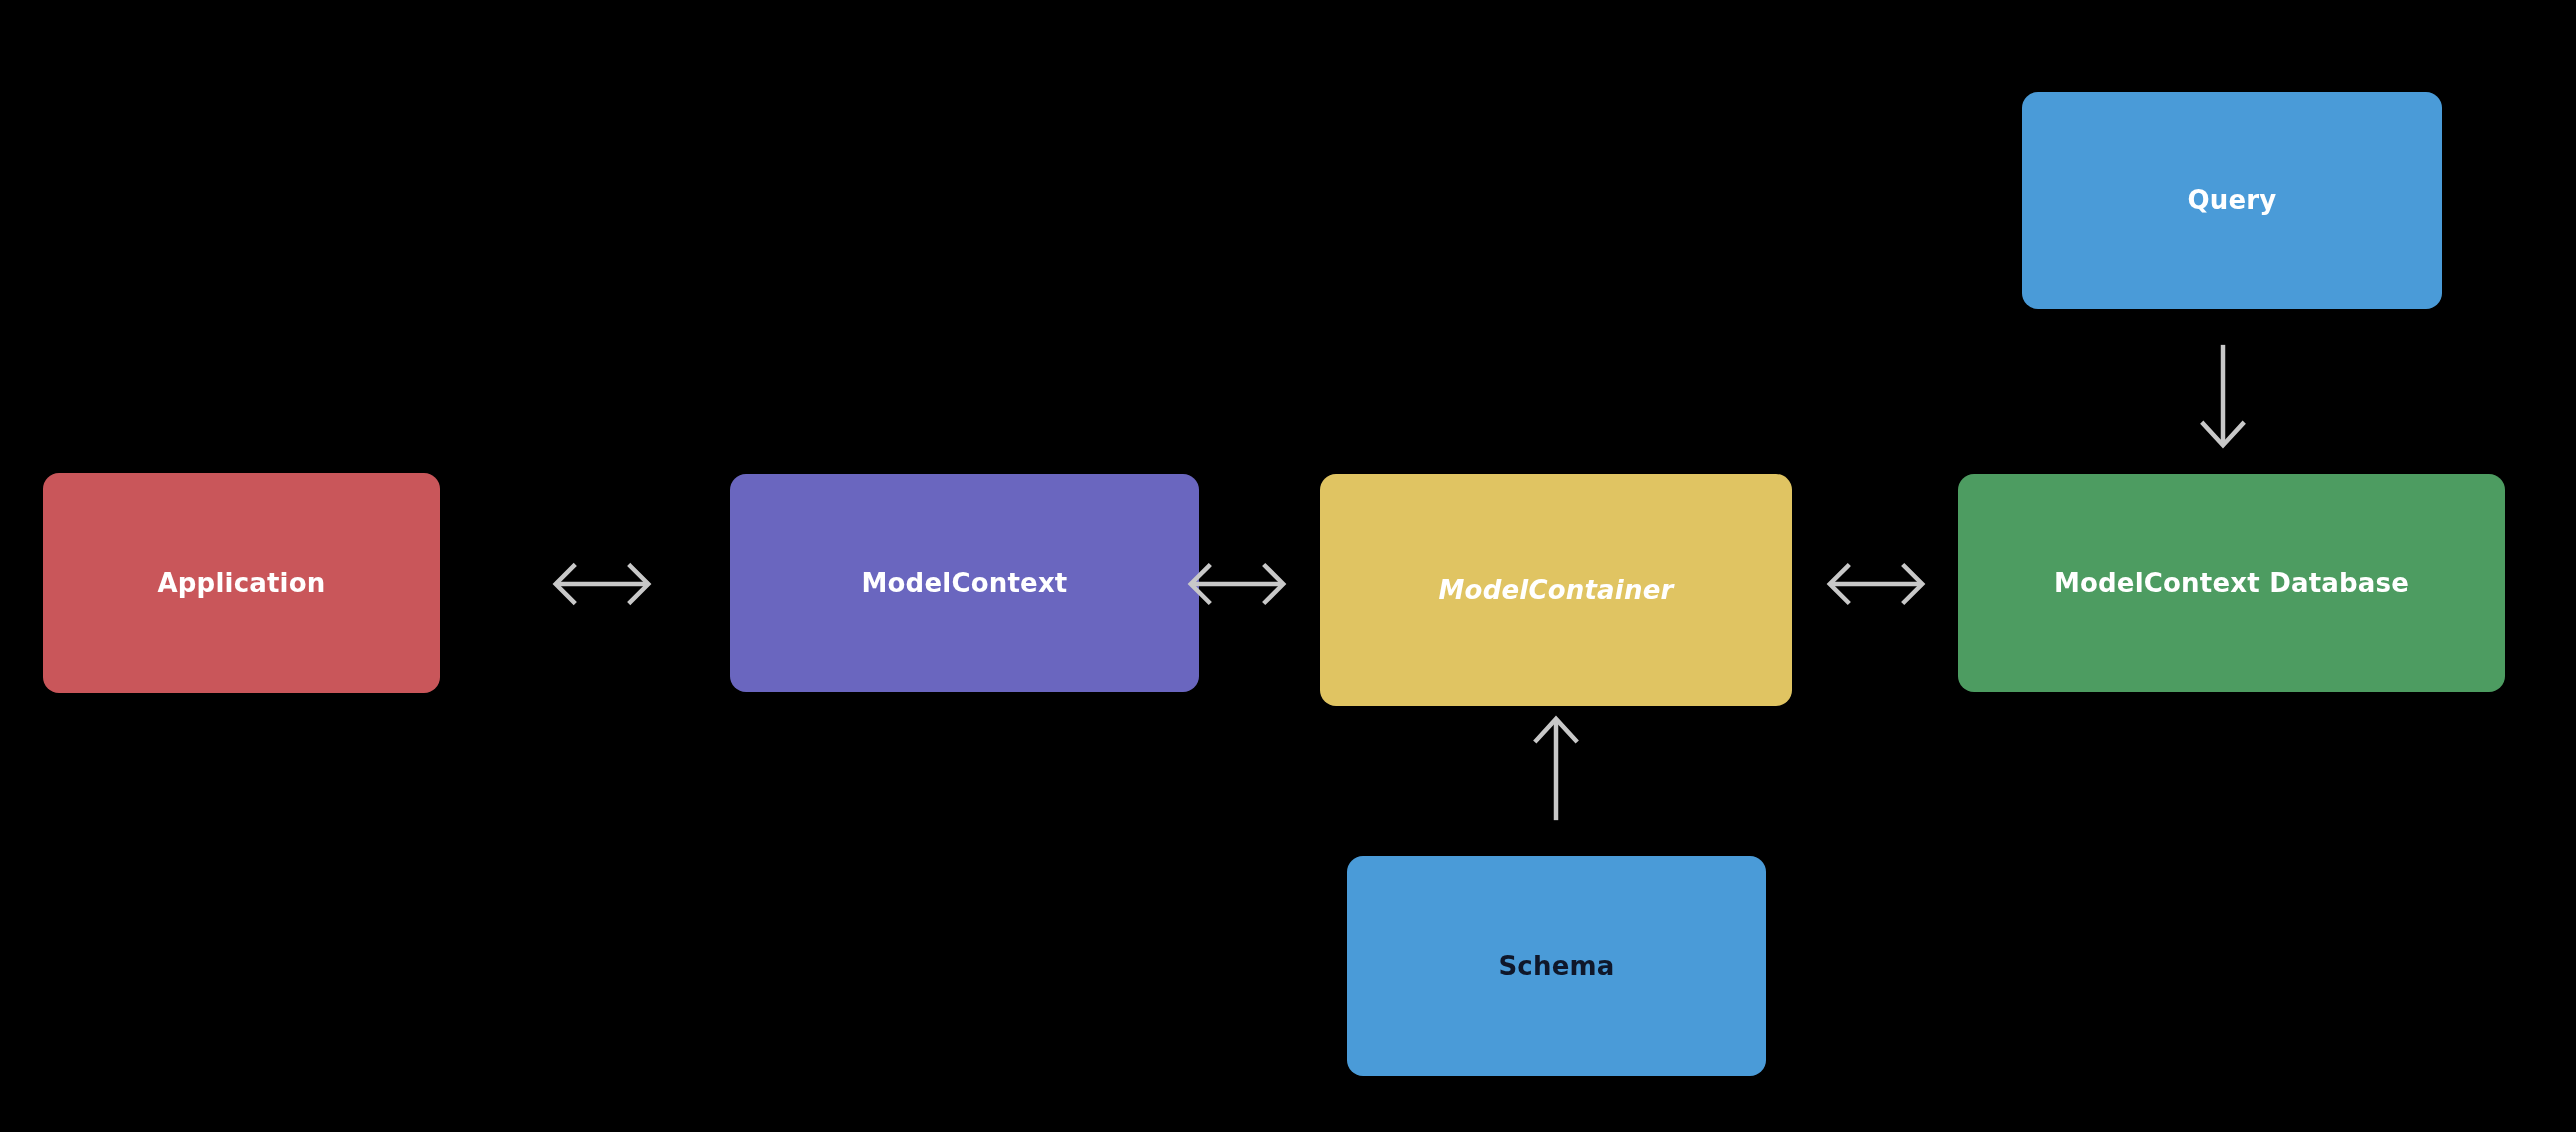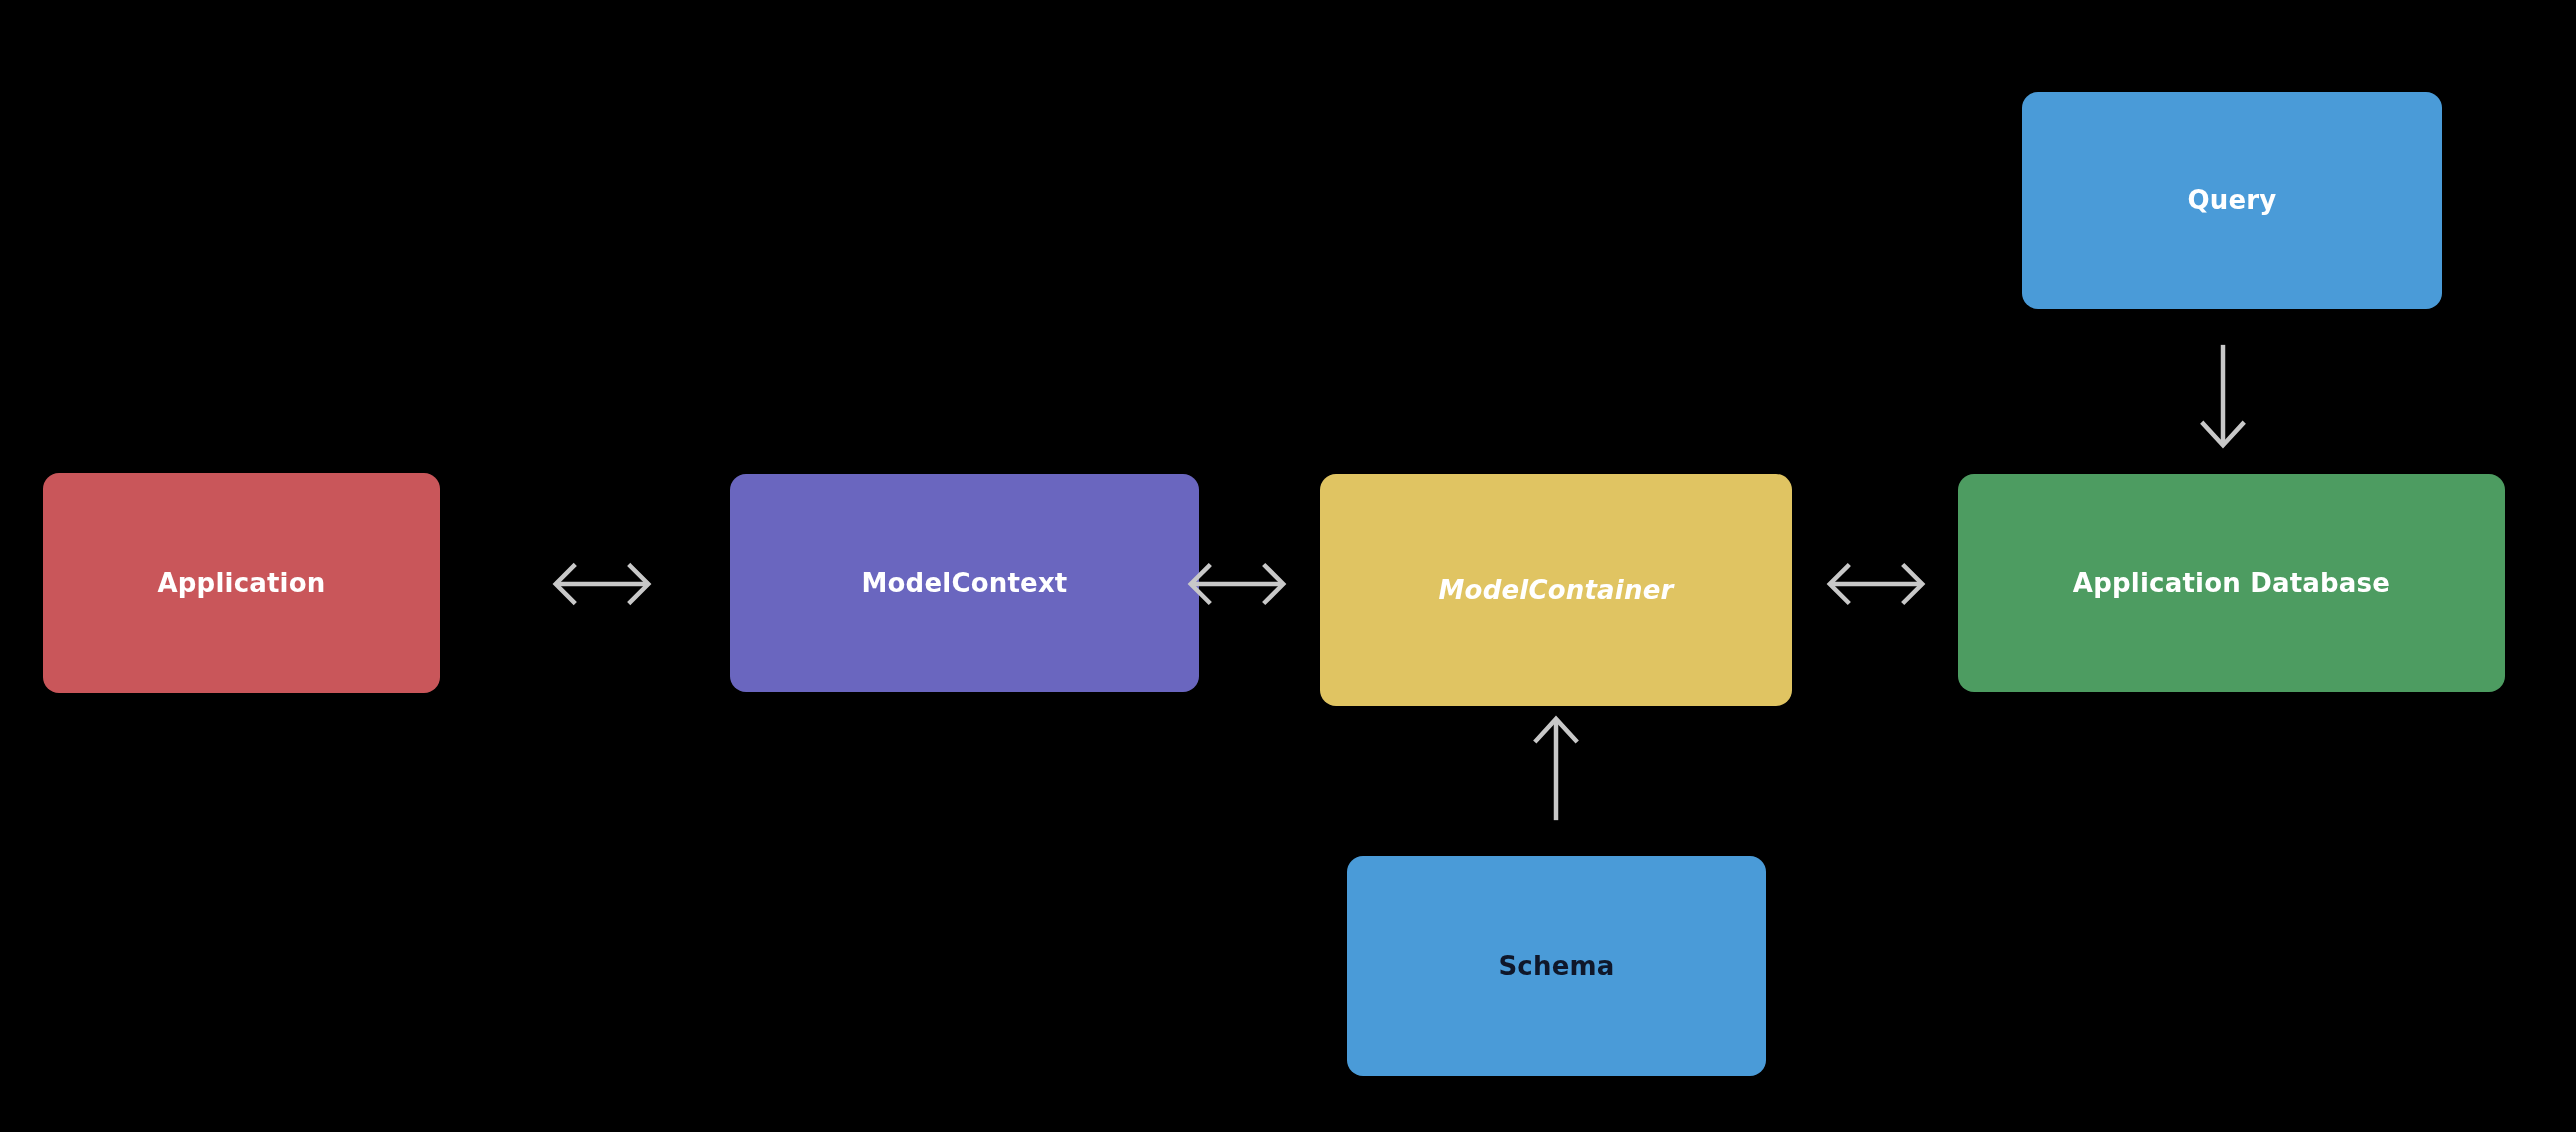--- a/index.html
+++ b/index.html
@@ -71,21 +71,21 @@
 
   <div class="node" id="node-modelcontext" style="background: rgb(106, 102, 191); color: rgb(255, 255, 255);">
     <span class="node-label">ModelContext</span>
   </div>
 
   <div class="node" id="node-modelcontainer" style="background: rgb(224, 196, 98); color: rgb(255, 255, 255);">
     <span class="node-label">ModelContainer</span>
   </div>
 
   <div class="node" id="node-persistence" style="background: rgb(77, 156, 97); color: rgb(255, 255, 255);">
-    <span class="node-label">Application Database</span>
+    <span class="node-label">ModelContext Database</span>
   </div>
 
   <div class="node" id="node-query" style="background: rgb(74, 155, 216); color: rgb(255, 255, 255);">
     <span class="node-label">Query</span>
   </div>
 
   <div class="node" id="node-schema" style="background: rgb(74, 155, 216); color: #0f172a;">
     <span class="node-label">Schema</span>
   </div>
 

